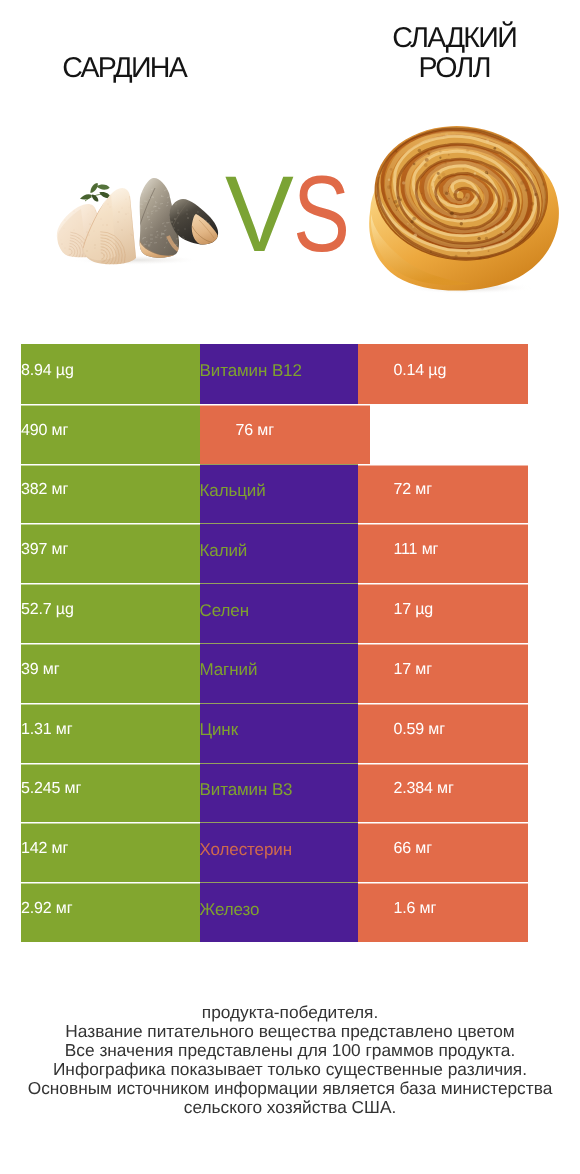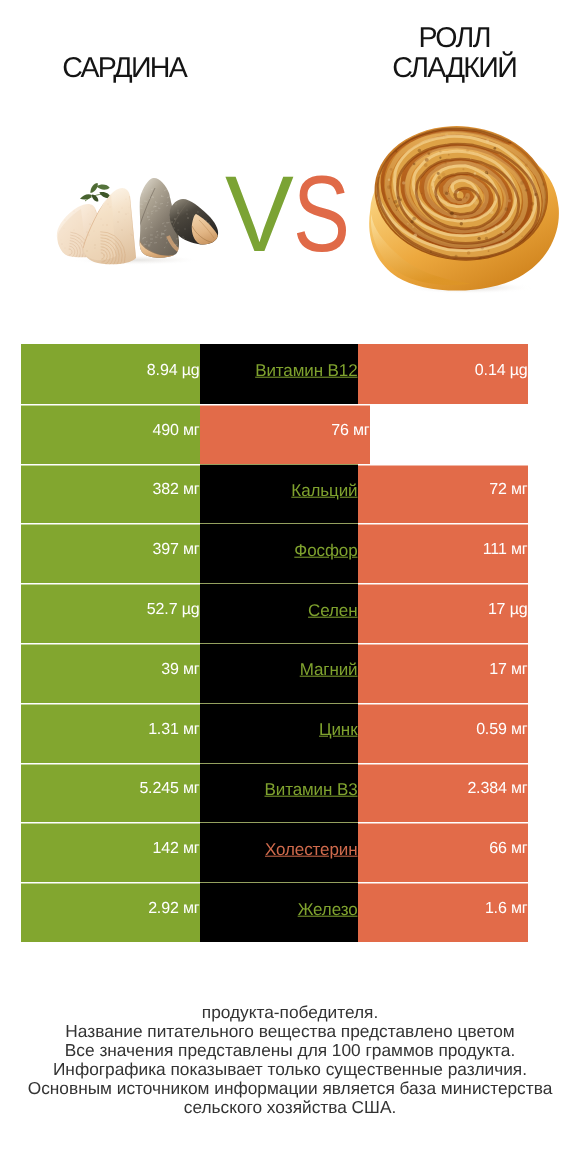--- a/index.html
+++ b/index.html
@@ -24,44 +24,44 @@
   .vs .s{color:#e06a48;}
 
   .pic{position:absolute;}
   .pic.fish{left:56px;top:176px;width:165px;height:90px;}
   .pic.roll{left:366px;top:120px;width:199px;height:174px;}
   .pic svg{display:block;width:100%;height:100%;}
 
   
   .tbl{position:absolute;left:21px;top:344px;width:537px;}
   .row{display:flex;height:59.8px;}
-  .cell{display:flex;align-items:center;justify-content:flex-end;
+  .cell{display:flex;align-items:center;justify-content:flex-start;
         font-size:16px;font-weight:400;letter-spacing:-0.15px;white-space:nowrap;}
   .cell>span{display:inline-block;transform:translate3d(0,-3.3px,0);}
   .c-left{width:178.5px;background:#82a62f;color:#fff;}
-  .c-mid{width:158px;background:#000000;color:#7fa22e;font-size:17px;letter-spacing:-0.1px;text-decoration:underline;}
-  .c-right{width:170px;background:#e26b49;color:#fff;}
+  .c-mid{width:158px;background:#4c1d95;color:#7fa22e;font-size:17px;letter-spacing:-0.1px;}
+  .c-right{width:170px;background:#e26b49;color:#fff;padding-left:36px;}
   .row+.row .c-left{box-shadow:inset 0 1.4px 0 #fff;}
   .row+.row .c-right{box-shadow:inset 0 1.4px 0 #fff;}
   .row+.row .c-mid{border-top:1.15px solid #94a05f;}
   .c-mid.orange{color:#cf6a4c;}
 
   
   .foot{position:absolute;left:0;top:1003px;width:580px;text-align:center;transform:translateZ(0);
         color:#333333;font-size:17.3px;line-height:19.02px;font-weight:400;}
 </style>
 </head>
 <body>
 
 <div class="page">
 
   <div class="title left">Сардина</div>
   <div class="title right">
+    <div>Сладкий</div>
     <div>Ролл</div>
-    <div>Сладкий</div>
   </div>
 
   <div class="vs"><span class="v">V</span><span class="s">S</span></div>
 
   <div class="pic fish">
    <svg viewBox="0 0 165 90" xmlns="http://www.w3.org/2000/svg" aria-hidden="true">
 <defs>
  <linearGradient id="ff1" x1="0.05" y1="0.1" x2="0.9" y2="0.95">
   <stop offset="0%" stop-color="#fdf6ed"></stop>
             <stop offset="38%" stop-color="#f7e6d3"></stop>
@@ -549,21 +549,21 @@
         </div>
         <div class="cell c-right">
           <span>72 мг</span>
         </div>
       </div>
       <div class="row">
         <div class="cell c-left">
           <span>397 мг</span>
         </div>
         <div class="cell c-mid">
-          <span>Фосфор</span>
+          <span>Калий</span>
         </div>
         <div class="cell c-right">
           <span>111 мг</span>
         </div>
       </div>
       <div class="row">
         <div class="cell c-left">
           <span>52.7 µg</span>
         </div>
         <div class="cell c-mid">

